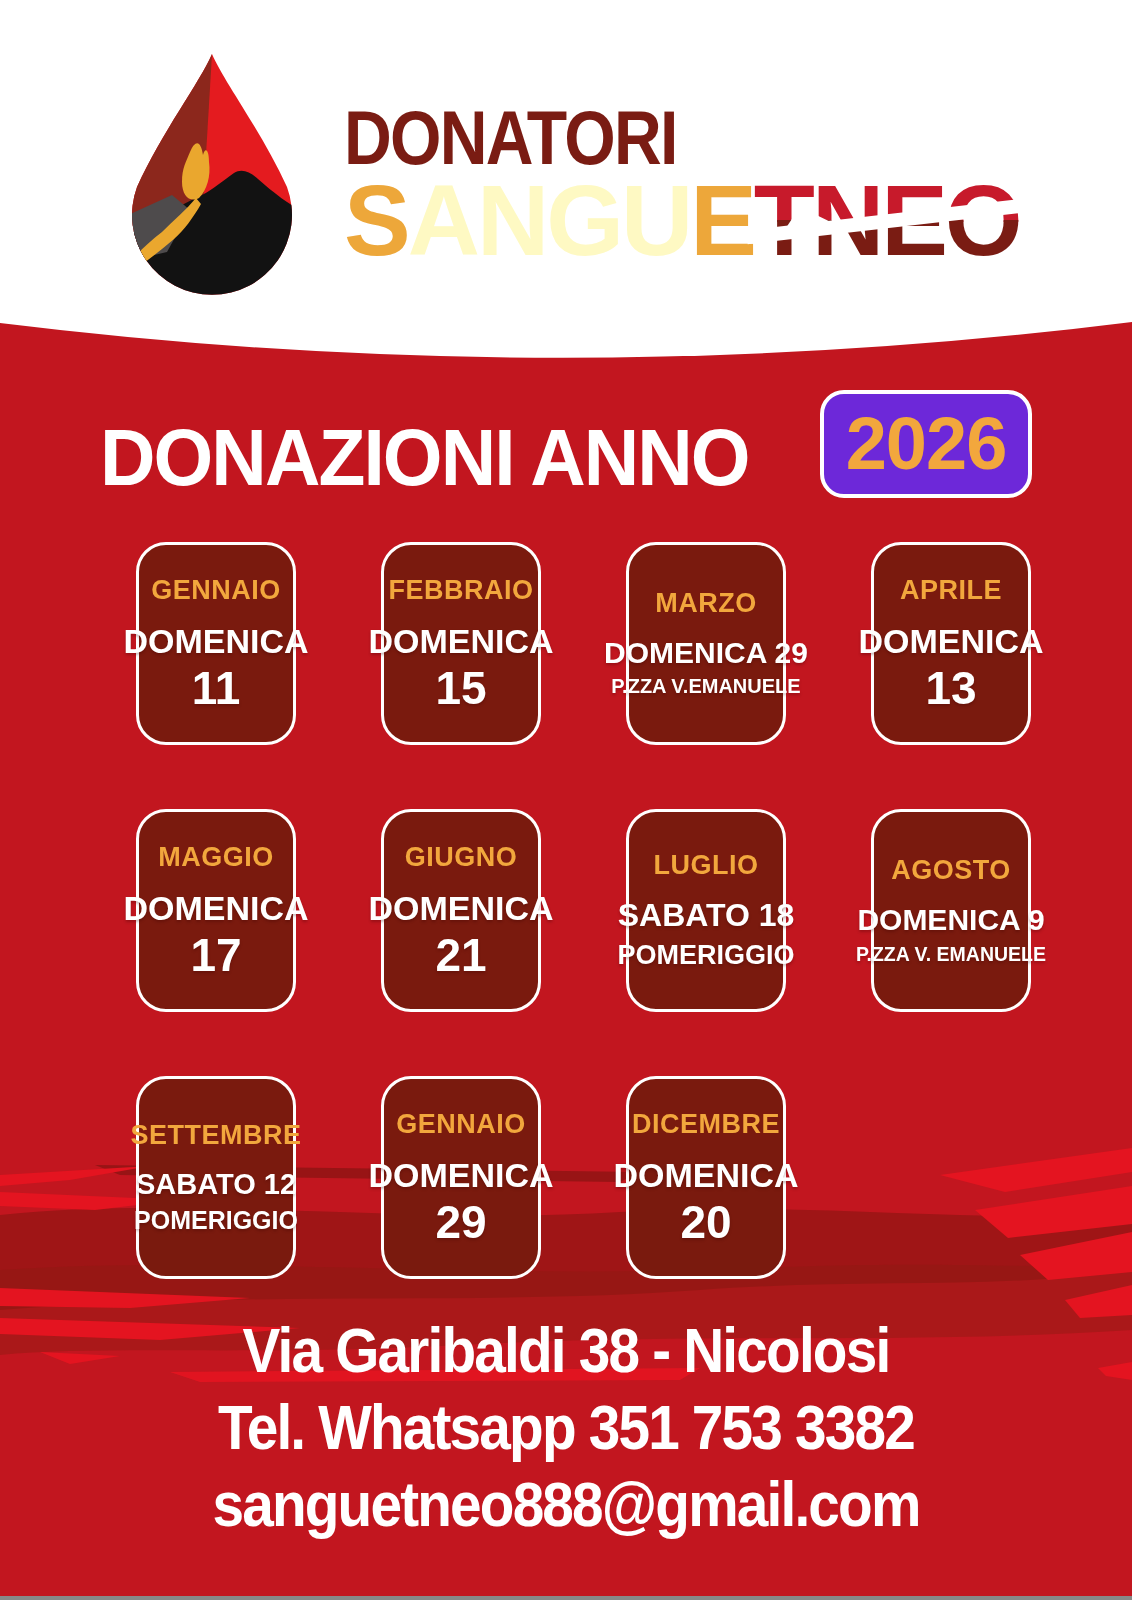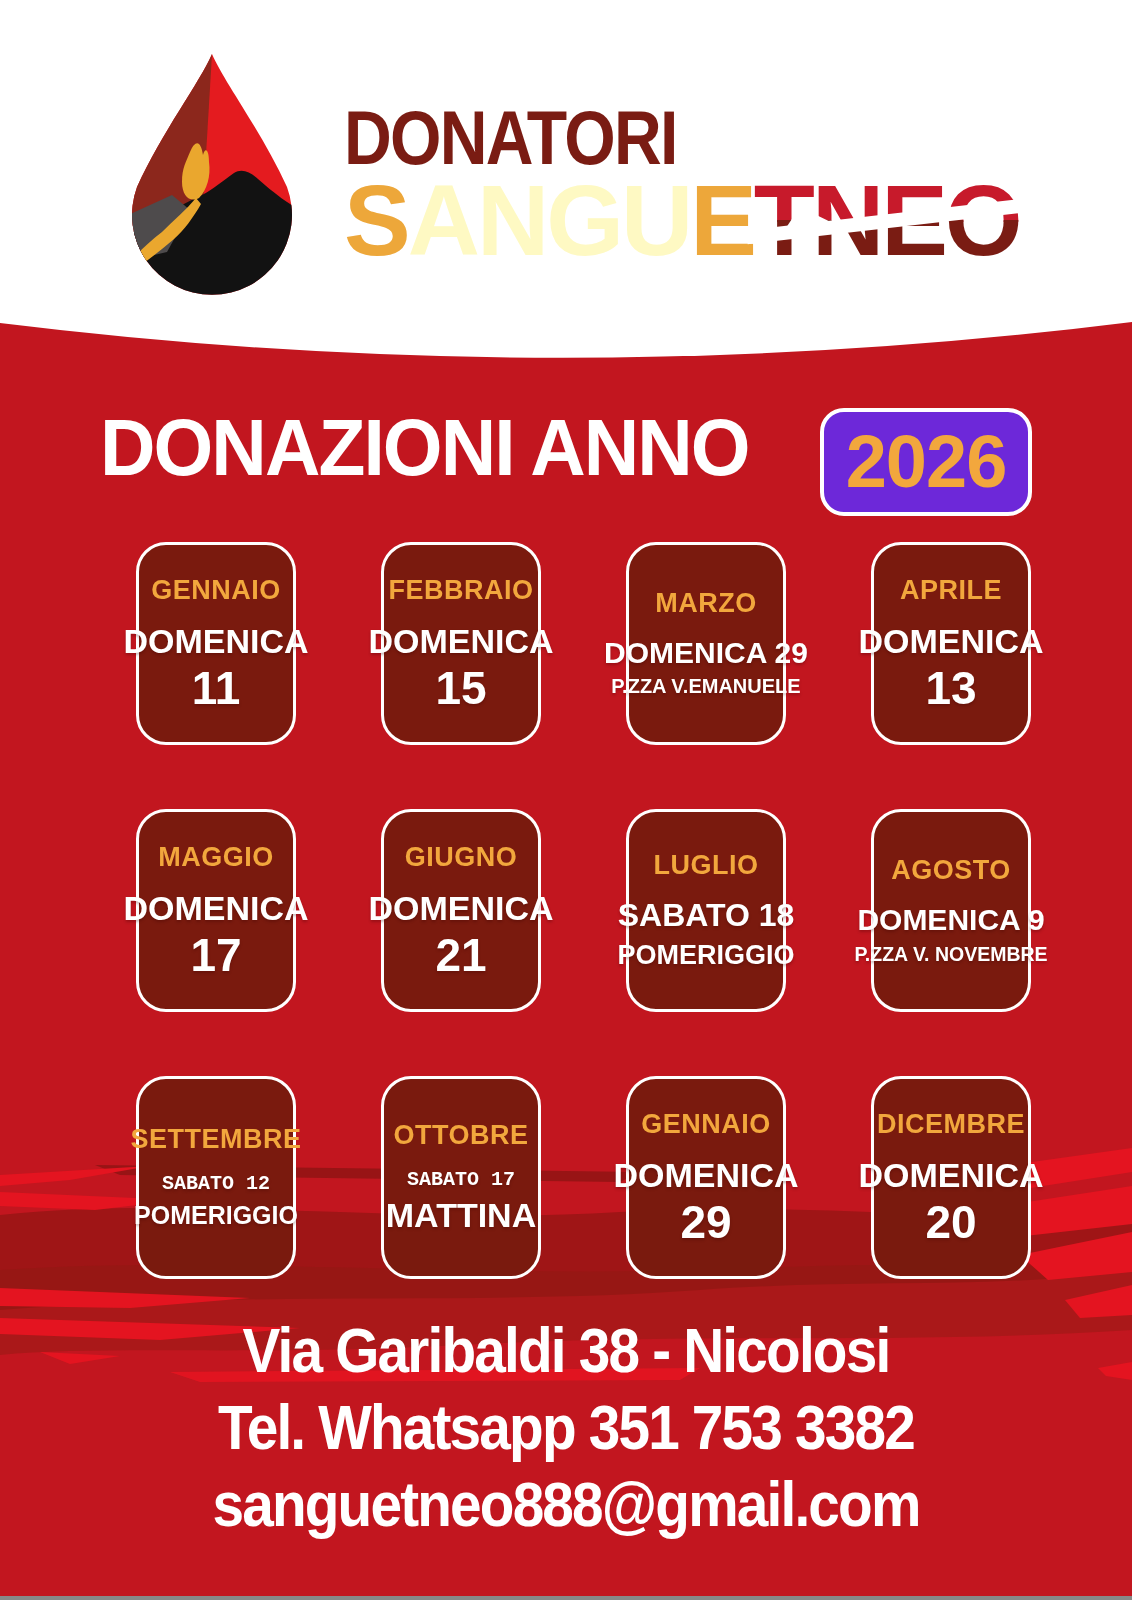--- a/index.html
+++ b/index.html
@@ -34,22 +34,22 @@
     position:absolute; left:-8px; right:-12px; top:44%; height:14px;
     background:#ffffff; transform:rotate(-6.5deg);
   }
   .etna-band::before {
     content:""; position:absolute; left:14%; top:-17px; width:0; height:0;
     border-left:16px solid transparent; border-right:30px solid transparent;
     border-bottom:19px solid #ffffff;
   }
   
   .title-row {
-    position:absolute; left:100px; top:408px; width:932px; height:110px;
-    display:flex; align-items:flex-start; justify-content:space-between;
+    position:absolute; left:100px; top:388px; width:932px; height:110px;
+    display:flex; align-items:flex-end; justify-content:space-between;
   }
   .title-text {
     color:#ffffff; font-size:80px; letter-spacing:-2px; line-height:1;
     transform:scaleX(.96); transform-origin:left center; white-space:nowrap;
   }
   .year-badge {
     min-width:212px; height:108px; background:#6d28d9; border:4px solid #ffffff;
     border-radius:24px; display:flex; align-items:center; justify-content:center;
   }
   .year-badge span { color:#f2a73d; font-size:74px; letter-spacing:-1px; line-height:1; }
@@ -61,21 +61,21 @@
     display:grid; grid-template-columns:repeat(4,196px); column-gap:49px; row-gap:64px;
   }
   .card {
     height:203px; background:#7a1a0e; border:3.5px solid #ffffff; border-radius:30px;
     display:flex; flex-direction:column; align-items:center; justify-content:center;
     gap:8px; padding:6px 4px; text-align:center;margin-left:36px;
   }
   .month { color:#f2a73d; font-size:27px; letter-spacing:.5px; margin-bottom:12px; line-height:1; }
   .dline { color:#ffffff; line-height:1.05; text-shadow:0 2px 3px rgba(60,0,0,.30); white-space:nowrap; }
   .fs34 { font-size:34px; } .fs46 { font-size:46px; line-height:.9; }
-  .fs32 { font-size:32px; } .fs31 { font-size:20px;font-family:Liberation Mono, monospace; } .fs30 { font-size:30px; }
+  .fs32 { font-size:32px; } .fs31 { font-size:29px; } .fs30 { font-size:30px; }
   .fs27 { font-size:27px; } .fs25 { font-size:25px; }
   .fs20 { font-size:20px; } .fs19 { font-size:19.5px; }
   
   .footer {
     position:absolute; left:0; top:1312px; width:1132px; text-align:center;
     color:#ffffff; font-size:63px; line-height:77px; letter-spacing:-2px;
     transform:scaleX(.90); transform-origin:center top;
   }
 </style>
 </head>
@@ -175,34 +175,29 @@
 
     <div class="card">
       <div class="month">LUGLIO</div>
       <div class="dline fs32">SABATO 18</div>
       <div class="dline fs27">POMERIGGIO</div>
     </div>
 
     <div class="card">
       <div class="month">AGOSTO</div>
       <div class="dline fs30">DOMENICA 9</div>
-      <div class="dline fs19">P.ZZA V. NOVEMBRE</div>
+      <div class="dline fs19">P.ZZA V. EMANUELE</div>
     </div>
 
     <div class="card">
       <div class="month">SETTEMBRE</div>
       <div class="dline fs31">SABATO 12</div>
       <div class="dline fs25">POMERIGGIO</div>
     </div>
 
-    <div class="card">
-      <div class="month">OTTOBRE</div>
-      <div class="dline fs31">SABATO 17</div>
-      <div class="dline fs34">MATTINA</div>
-    </div>
 
     <div class="card">
       <div class="month">GENNAIO</div>
       <div class="dline fs34">DOMENICA</div>
       <div class="dline fs46">29</div>
     </div>
 
     <div class="card">
       <div class="month">DICEMBRE</div>
       <div class="dline fs34">DOMENICA</div>

